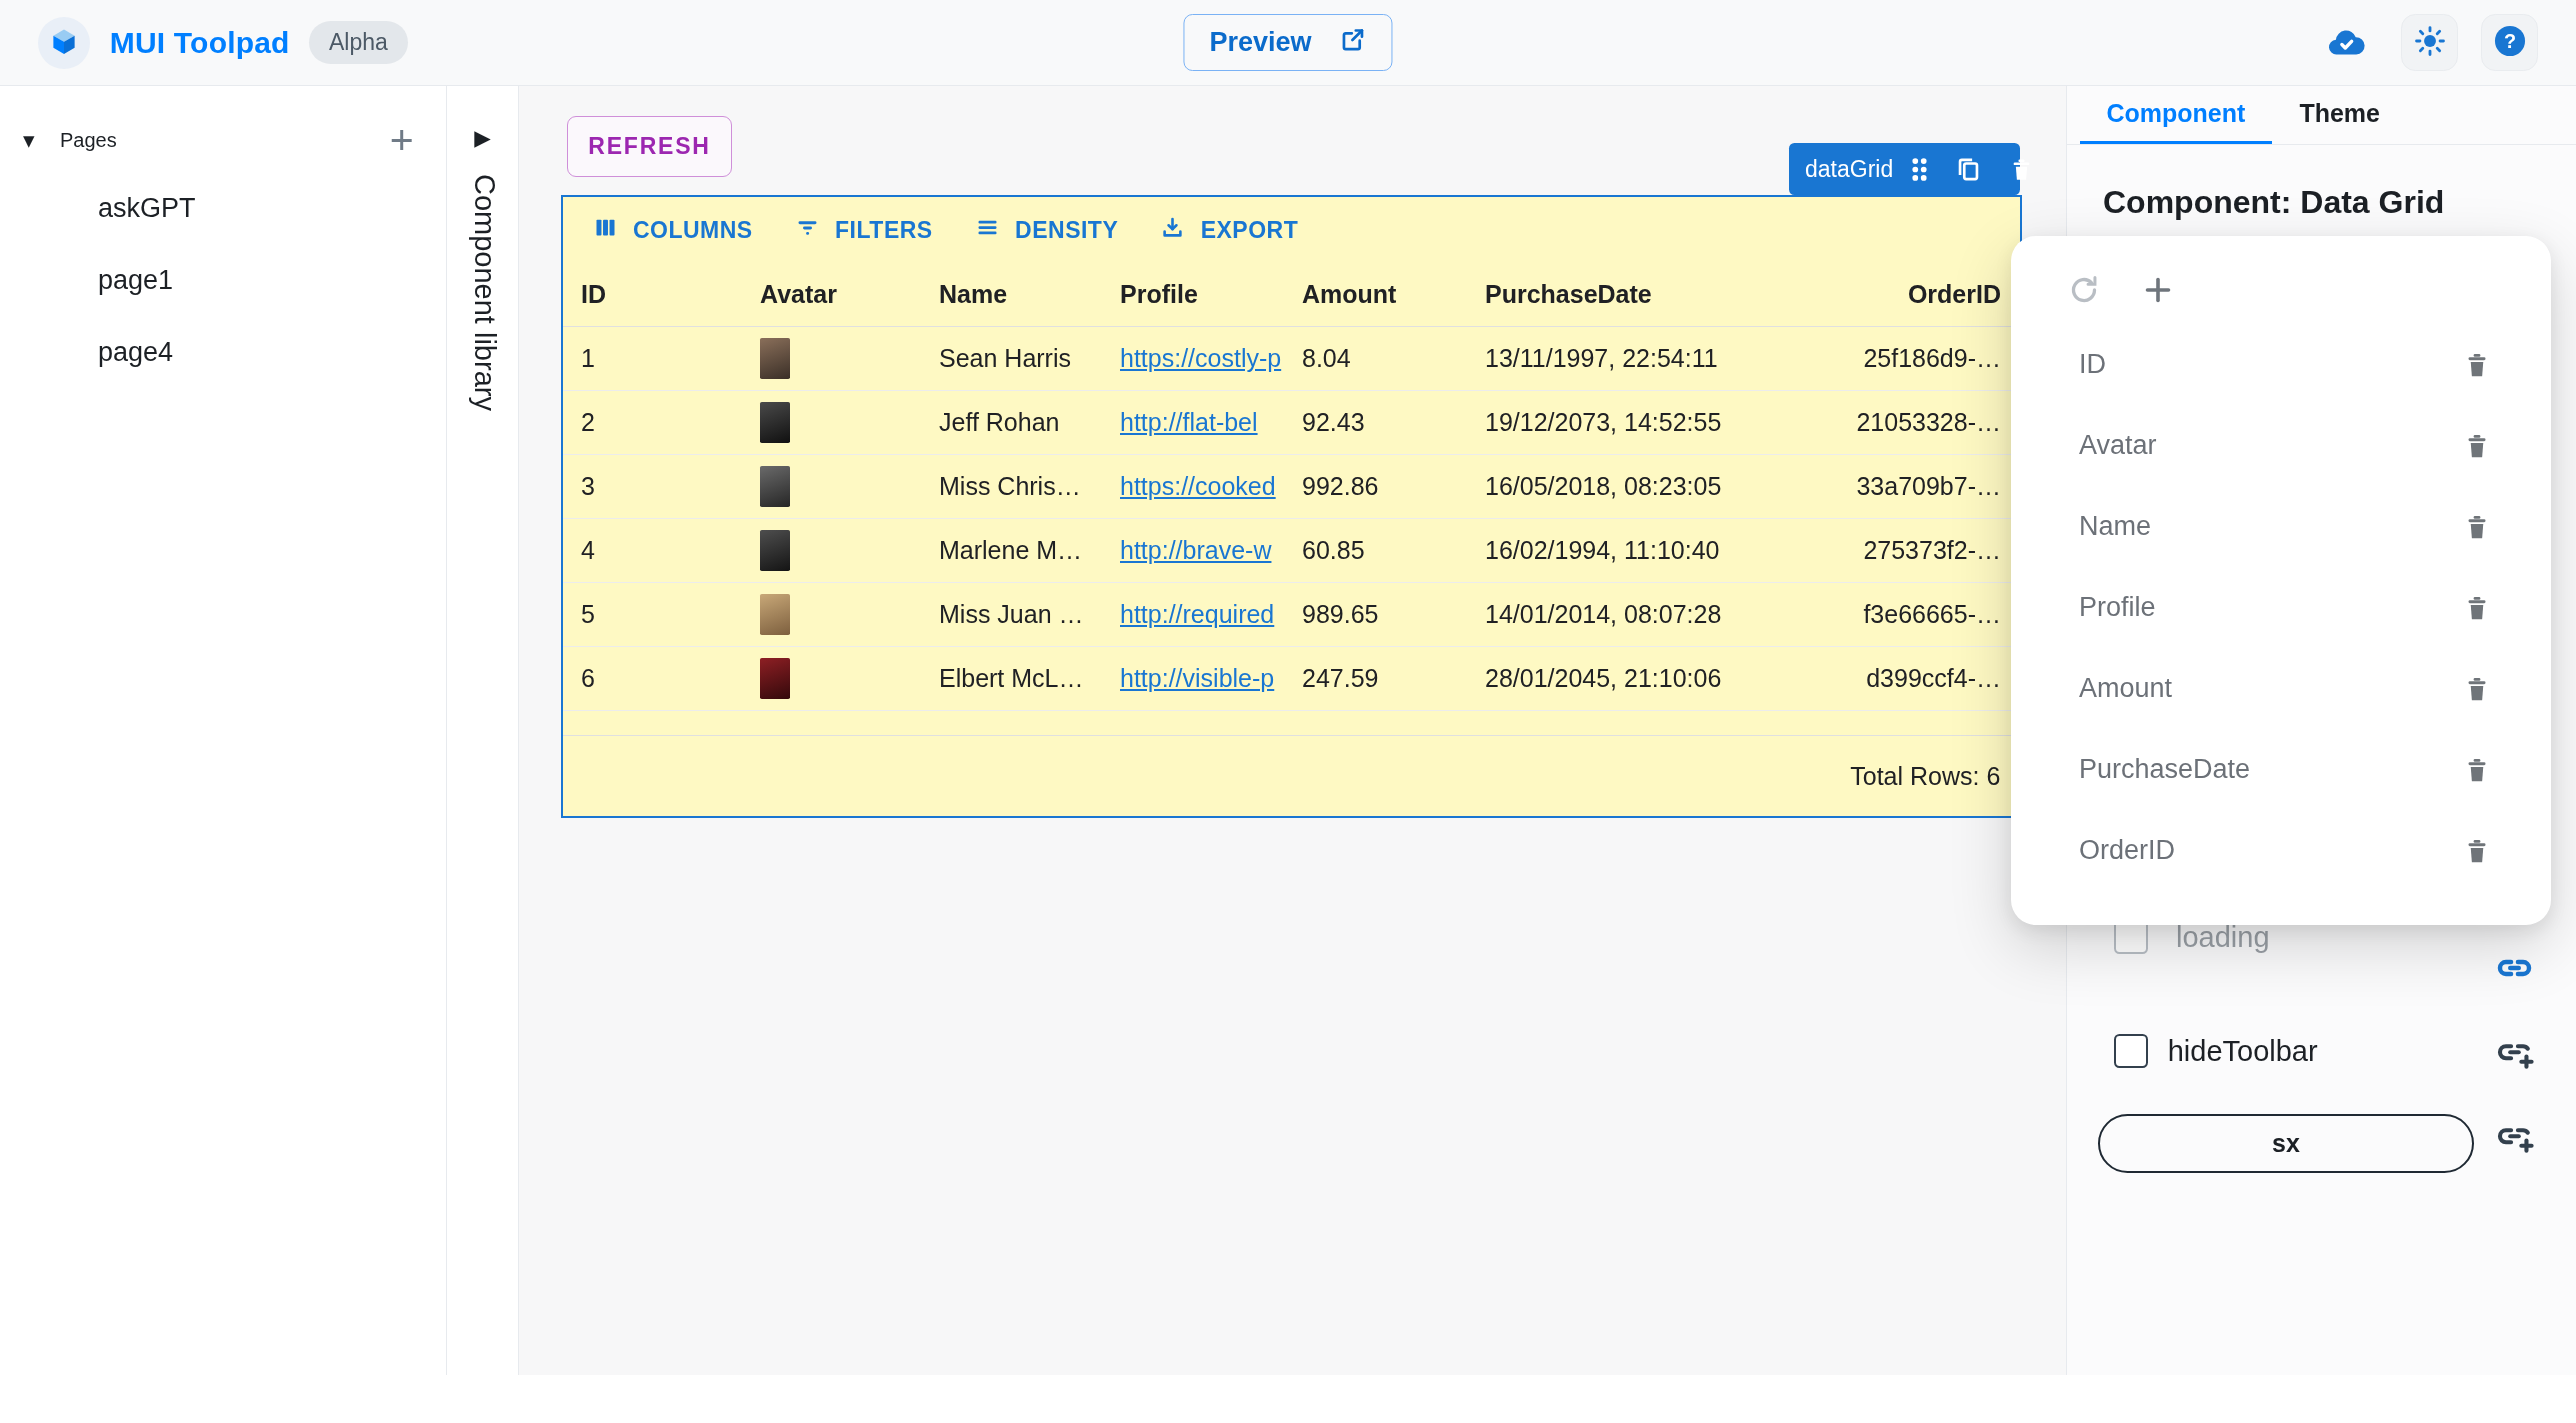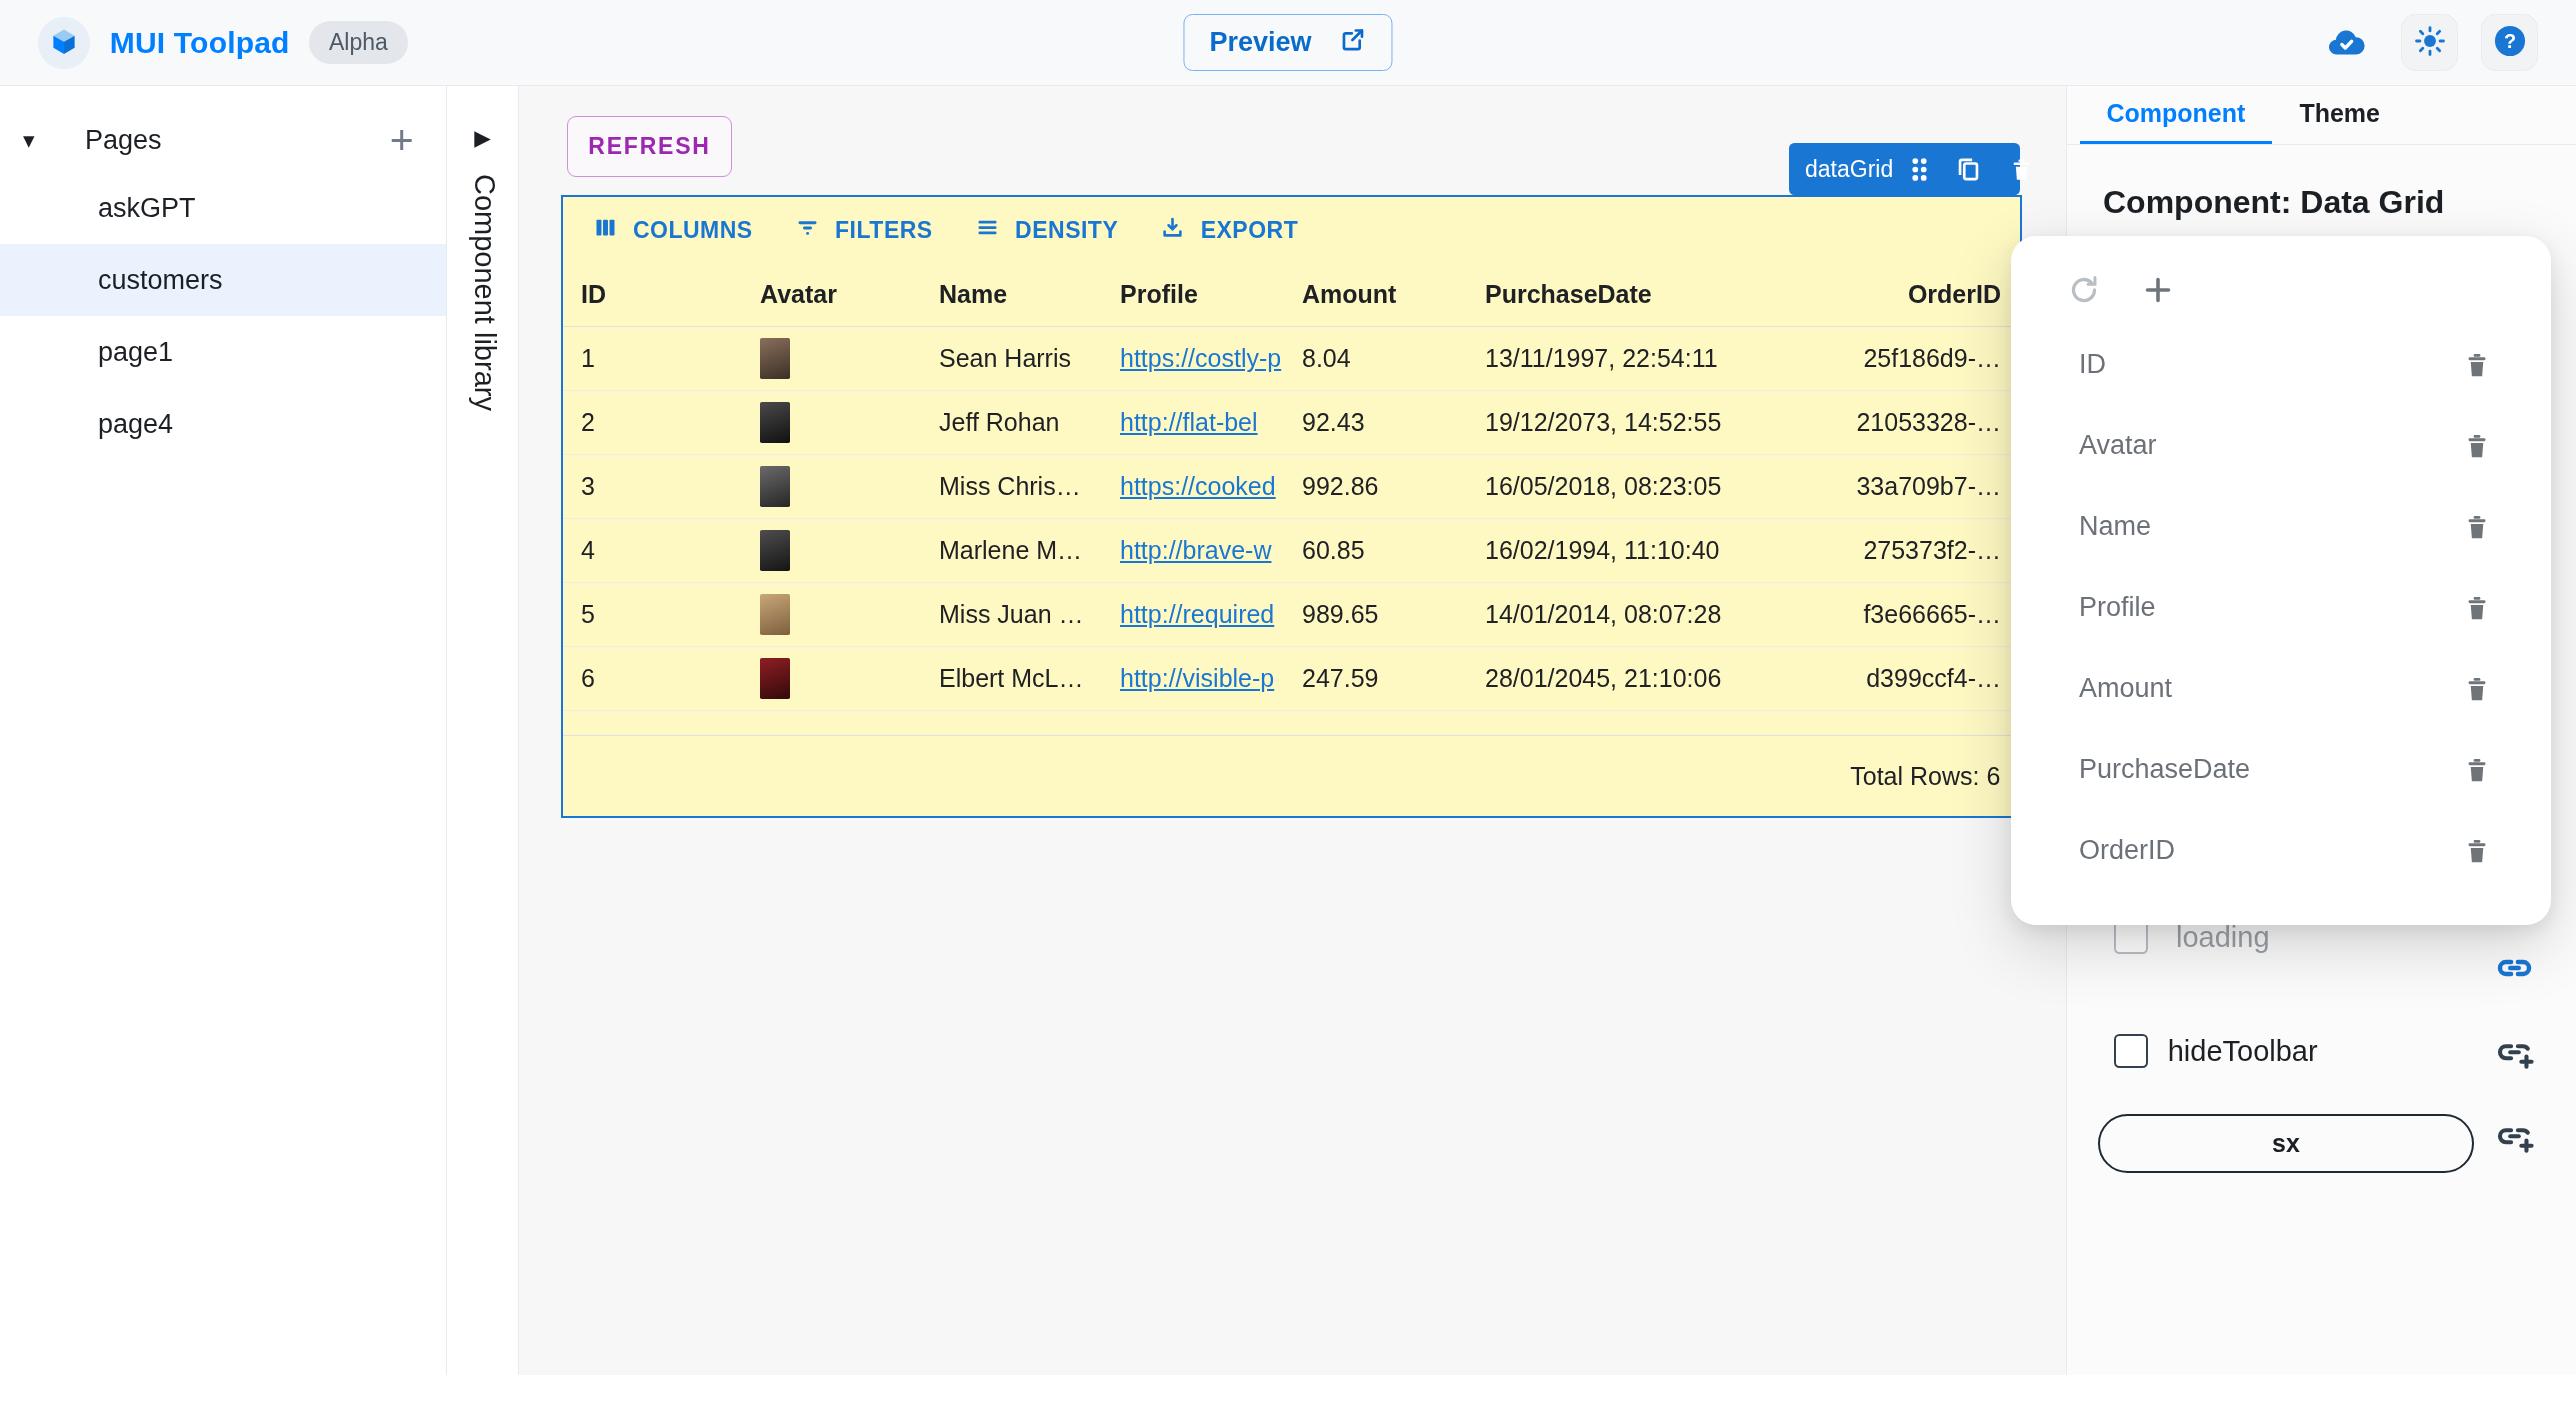--- a/index.html
+++ b/index.html
@@ -23,21 +23,21 @@
   .cloud-btn { width:63px; height:57px; display:flex; align-items:center; justify-content:center; cursor:pointer; }
 
   
   .sidebar { position:absolute; left:0; top:86px; width:447px; height:1338px; background:#ffffff; border-right:1.8px solid #e7eaee; }
   .sidebar-head { height:81px; display:flex; align-items:center; justify-content:space-between; padding:0 30px 0 36px; border-bottom:1.8px solid #e7eaee; }
   .project-name { font-size:29px; color:#1c2025; }
   .kebab { display:flex; flex-direction:column; gap:6.3px; padding:9px; cursor:pointer; }
   .kebab i { width:7.2px; height:7.2px; border-radius:50%; background:#6b7684; }
   .pages-row { margin-top:23px; height:63px; display:flex; align-items:center; padding:0 27px 0 23px; }
   .caret { font-size:23px; color:#1c2025; width:36px; cursor:pointer; }
-  .pages-label { font-size:27px; color:#1c2025; margin-left:26px; flex:1; }
+  .pages-label { font-size:20px; color:#1c2025; margin-left:1px; flex:1; }
   .plus-btn { font-size:41px; font-weight:300; color:#707b87; line-height:1; cursor:pointer; padding:0 5.4px; }
   .page-item { height:72px; display:flex; align-items:center; padding-left:98px; font-size:27px; color:#1c2025; cursor:pointer; }
   .page-item.selected { background:#e9f2fd; }
 
   
   .lib-strip { position:absolute; left:447px; top:86px; width:72px; height:1338px; background:#ffffff; border-right:1.8px solid #e7eaee; }
   .lib-arrow { margin:39px auto 23px auto; width:21.5px; text-align:center; font-size:21.5px; color:#1c2025; cursor:pointer; }
   .lib-label { writing-mode:vertical-rl; font-size:29px; color:#1c2025; margin:5.4px auto 0 auto; display:block; width:36px; text-align:left; }
 
   
@@ -149,23 +149,20 @@
 
   <div class="sidebar">
     <div class="pages-row">
       <span class="caret">▾</span>
       <span class="pages-label">Pages</span>
       <span class="plus-btn">+</span>
     </div>
     <div>
       <div class="page-item">
         <span>askGPT</span>
-      </div>
-      <div class="page-item selected">
-        <span>customers</span>
       </div>
       <div class="page-item">
         <span>page1</span>
       </div>
       <div class="page-item">
         <span>page4</span>
       </div>
     </div>
   </div>
 

